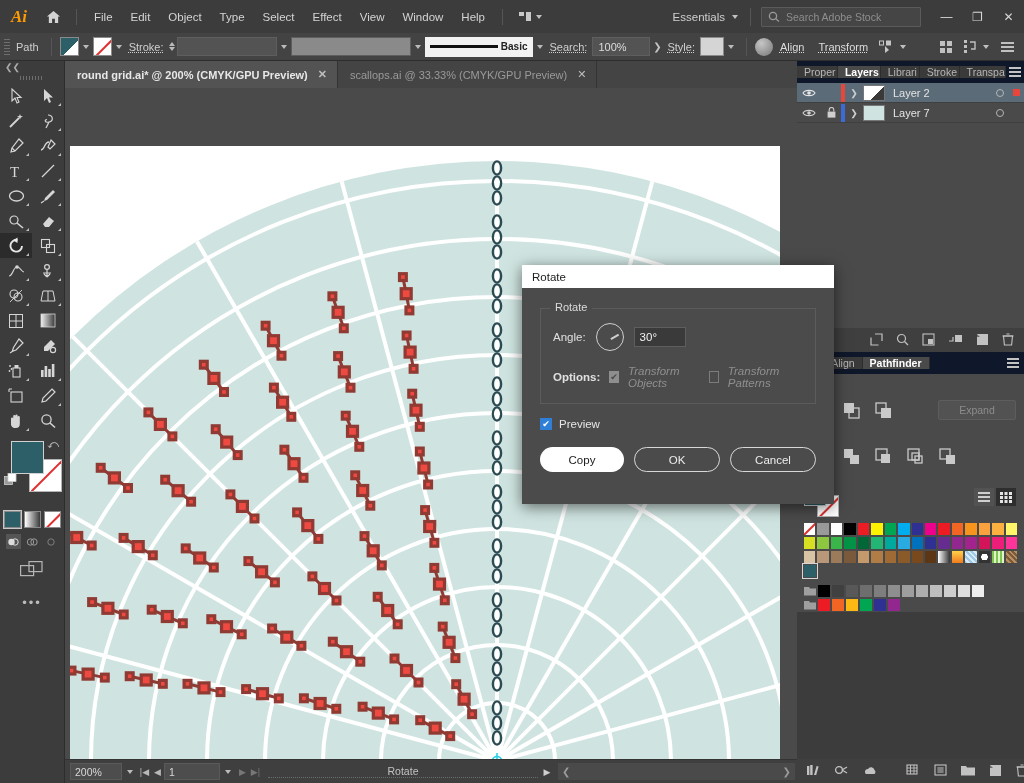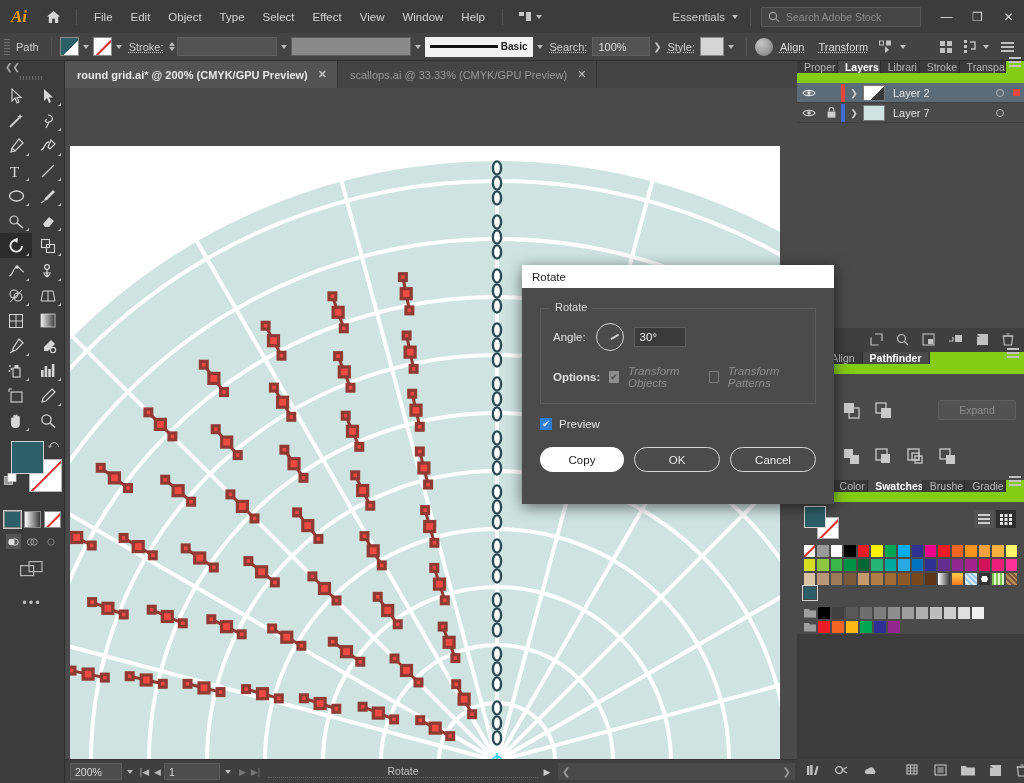--- a/index.html
+++ b/index.html
@@ -145,21 +145,21 @@
   .sb-page { width:56px; height:17px; background:#4d4d4d; border:1px solid #5a5a5a; color:#d8d8d8; font-size:10.5px; display:flex; align-items:center; padding-left:4px; }
   .sb-status { flex:0 0 auto; width:270px; text-align:center; color:#c2c2c2; font-size:10.5px; border-bottom:1px dotted #6b6b6b; margin-left:6px; }
   .sb-play { width:18px; text-align:center; color:#cfcfcf; font-size:9px; }
   .sb-track { flex:1; height:17px; background:#4a4a4a; margin:0 2px; display:flex; align-items:center; position:relative; }
   .sb-track .lt { padding:0 4px; color:#9a9a9a; font-size:10px; }
   .sb-track .rt { margin-left:auto; padding:0 4px; color:#9a9a9a; font-size:10px; }
   .sb-thumb { position:absolute; left:450px; width:50px; height:13px; background:#6d6d6d; border-radius:7px; }
 
   
   .dock { position:absolute; left:797px; top:61px; width:227px; height:722px; background:#3c3c3c; }
-  .paneltabs { display:flex; align-items:flex-start; height:22px; background:#84cc16; }
+  .paneltabs { display:flex; align-items:center; height:22px; background:#0f172a; }
   .ptab { padding:0 7px; display:flex; align-items:center; font-size:10.5px; color:#b6b6b6; background:#3a3a3a; border-right:1px solid #2d2d2d; overflow:hidden; white-space:nowrap; }
   .ptab.active { background:#4a4a4a; color:#fff; font-weight:bold; }
   .pmenu { margin-left:auto; width:22px; display:flex; align-items:center; justify-content:center; }
   .pmenu i { display:block; width:12px; height:1.6px; background:#c3c3c3; box-shadow:0 4px 0 #c3c3c3, 0 -4px 0 #c3c3c3; }
   .panelbody { background:#4a4a4a; }
 
   .layerrow { display:flex; align-items:center; height:20px; border-bottom:1px solid #3f3f3f; }
   .layerrow.selected { background:#5b6b78; }
   .lr-eye { width:24px; display:flex; align-items:center; justify-content:center; }
   .lr-lock { width:20px; display:flex; align-items:center; justify-content:center; }
@@ -1033,30 +1033,20 @@
           </span>
         <span class="pf-btn">
             <svg width="17" height="17" viewBox="0 0 17 17">
               <rect x="1" y="1" width="10" height="10" fill="none" stroke="#c9c9c9" stroke-width="1.3"></rect>
               <rect x="7" y="7" width="9" height="9" fill="#c9c9c9"></rect>
             </svg>
           </span>
       </div>
     </div>
 
-    <div class="paneltabs">
-      <div class="ptab">Color</div>
-      <div class="ptab">Color</div>
-      <div class="ptab active">Swatches</div>
-      <div class="ptab">Brushe</div>
-      <div class="ptab">Gradie</div>
-      <div class="pmenu">
-          <i></i>
-        </div>
-    </div>
     <div class="panelbody" style="height:auto;">
       <div class="sw-head">
         <div class="sw-strokebox"></div>
         <div class="sw-fillbox"></div>
         <div class="sw-viewbtns">
           <span class="vb">
               <svg width="12" height="11" viewBox="0 0 12 11">
                 <rect y="0" width="12" height="2" fill="#cfcfcf"></rect>
                 <rect y="4" width="12" height="2" fill="#cfcfcf"></rect>
                 <rect y="8" width="12" height="2" fill="#cfcfcf"></rect>

